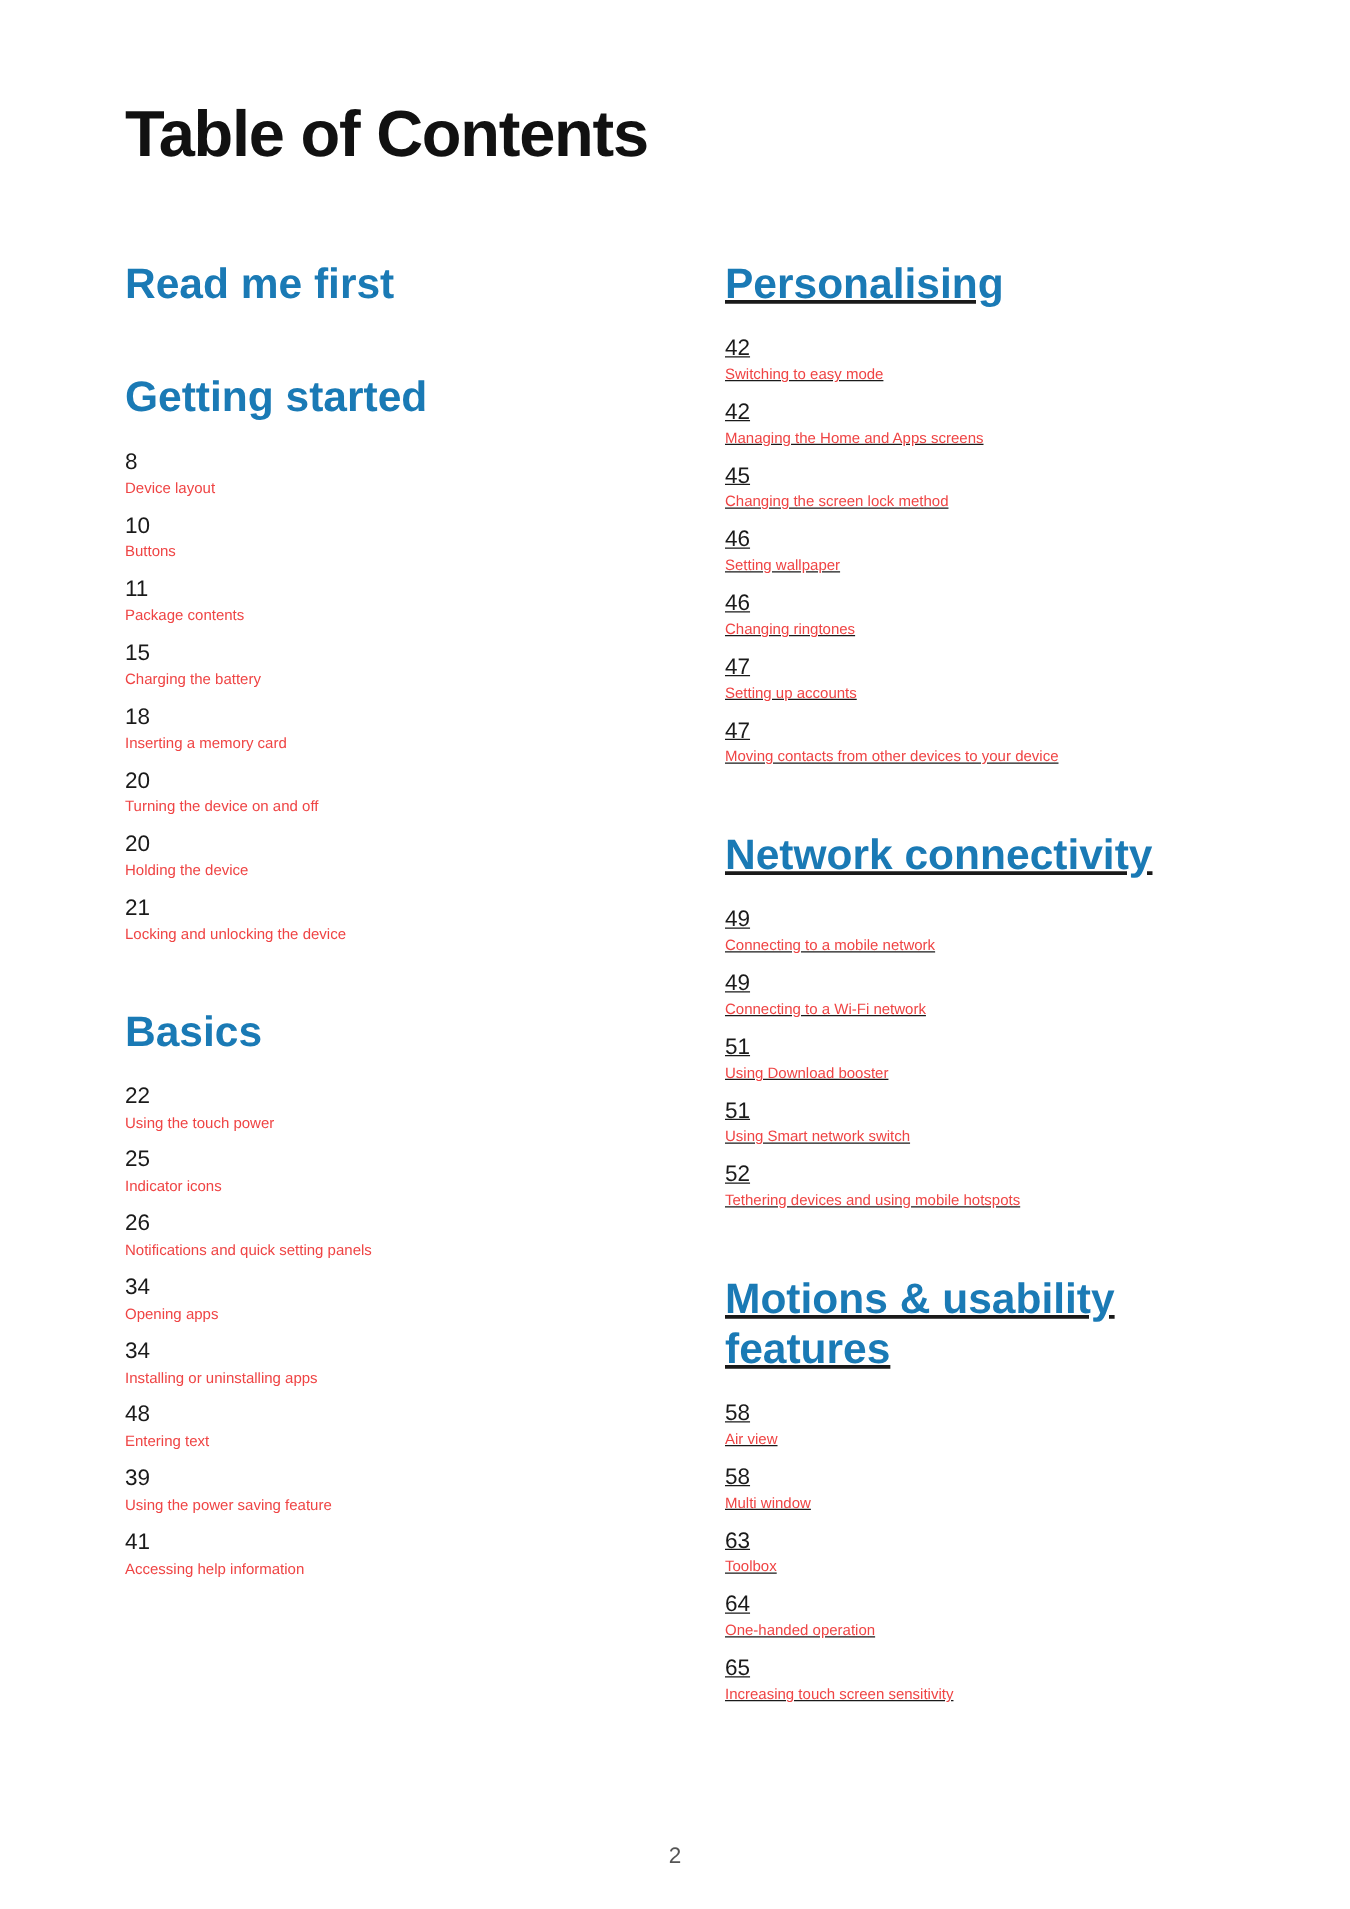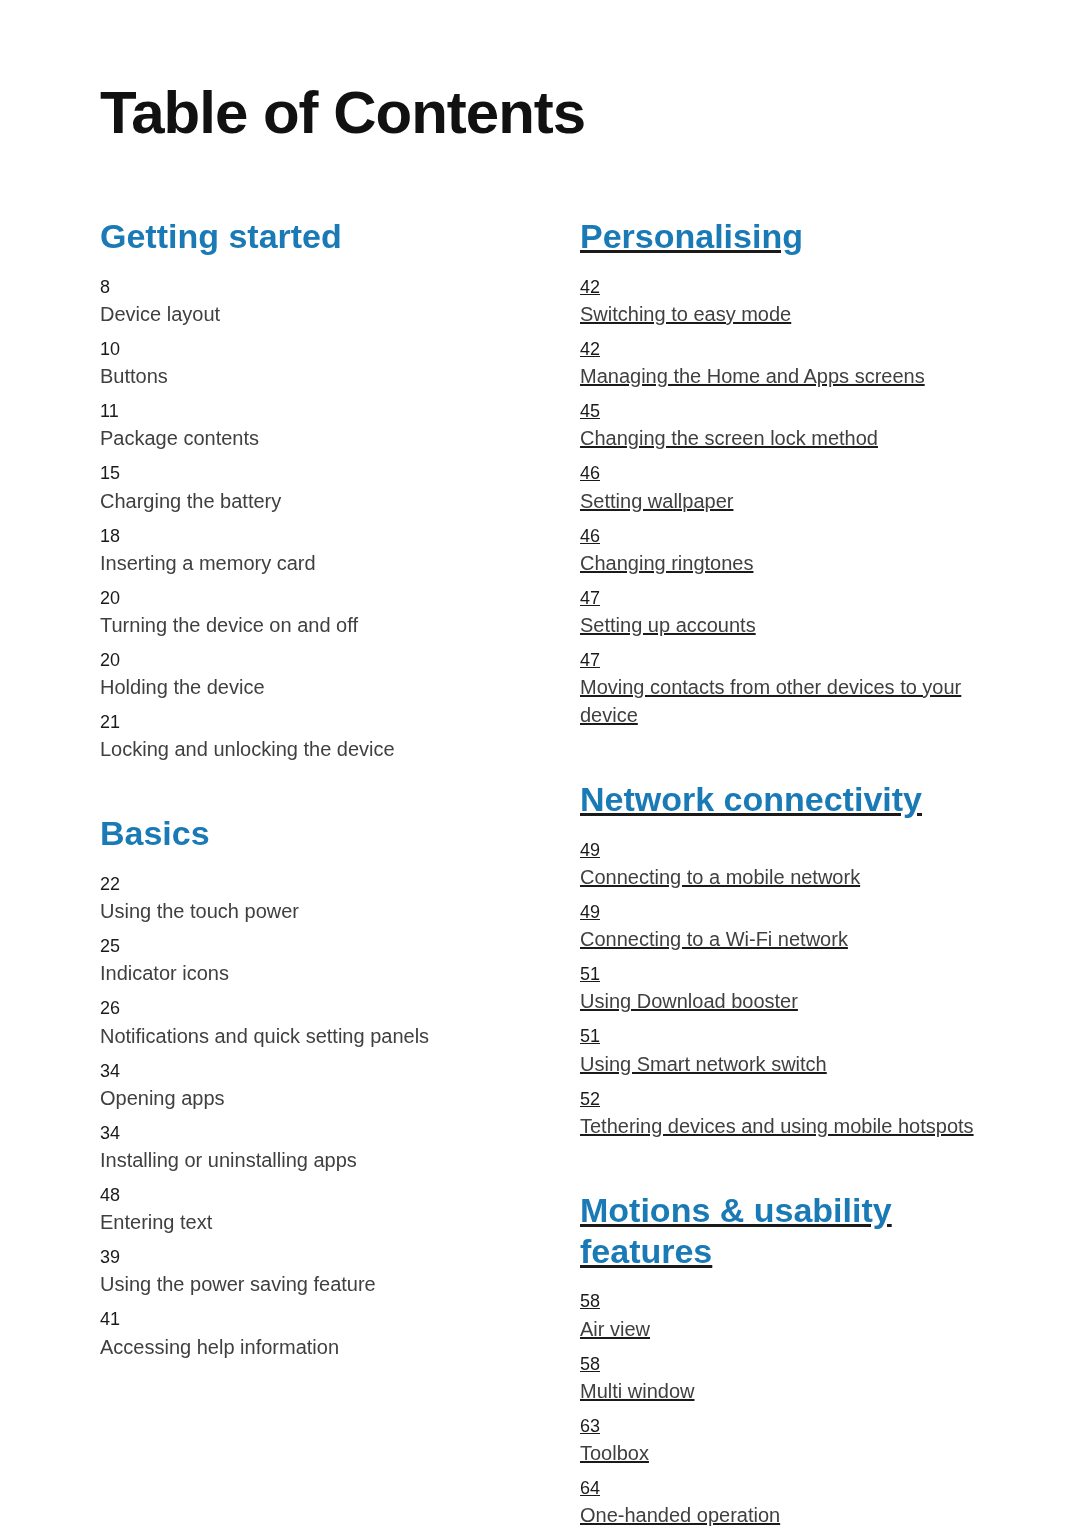--- a/index.html
+++ b/index.html
@@ -11,21 +11,21 @@
     body {
       background: #ffffff;
       font-family: 'Arial', sans-serif;
       width: 1080px;
       min-height: 1527px;
       padding: 80px 100px 80px 100px;
       color: #1a1a1a;
     }
 
     .page-title {
-      font-size: 60px;
+      font-size: 52px;
       font-weight: 900;
       color: #111111;
       margin-bottom: 70px;
       line-height: 1.1;
       letter-spacing: -1px;
     }
 
     .two-column {
       display: grid;
       grid-template-columns: 1fr 1fr;
@@ -59,22 +59,22 @@
     }
 
     .toc-page {
       min-width: 45px;
       color: #1a1a1a;
       font-size: 18px;
       flex-shrink: 0;
     }
 
     .toc-text {
-      color: #404040;
-      font-size: 20px;
+      color: #ef4444;
+      font-size: 12px;
       line-height: 1.4;
     }
 
     .page-footer {
       text-align: center;
       margin-top: 60px;
       font-size: 18px;
       color: #555;
     }
 
@@ -88,20 +88,23 @@
     }
   </style>
 </head>
 <body>
 
 <h1 class="page-title">Table of Contents</h1>
 
 <div class="two-column">
   <div class="left-column">
 
+    <div class="section">
+      <h2 class="section-title">Read me first</h2>
+    </div>
 
     <div class="section">
       <h2 class="section-title">Getting started</h2>
       <ul class="toc-list">
         <li class="toc-item">
           <span class="toc-page">8</span>
           <span class="toc-text">Device layout</span>
         </li>
         <li class="toc-item">
           <span class="toc-page">10</span>

